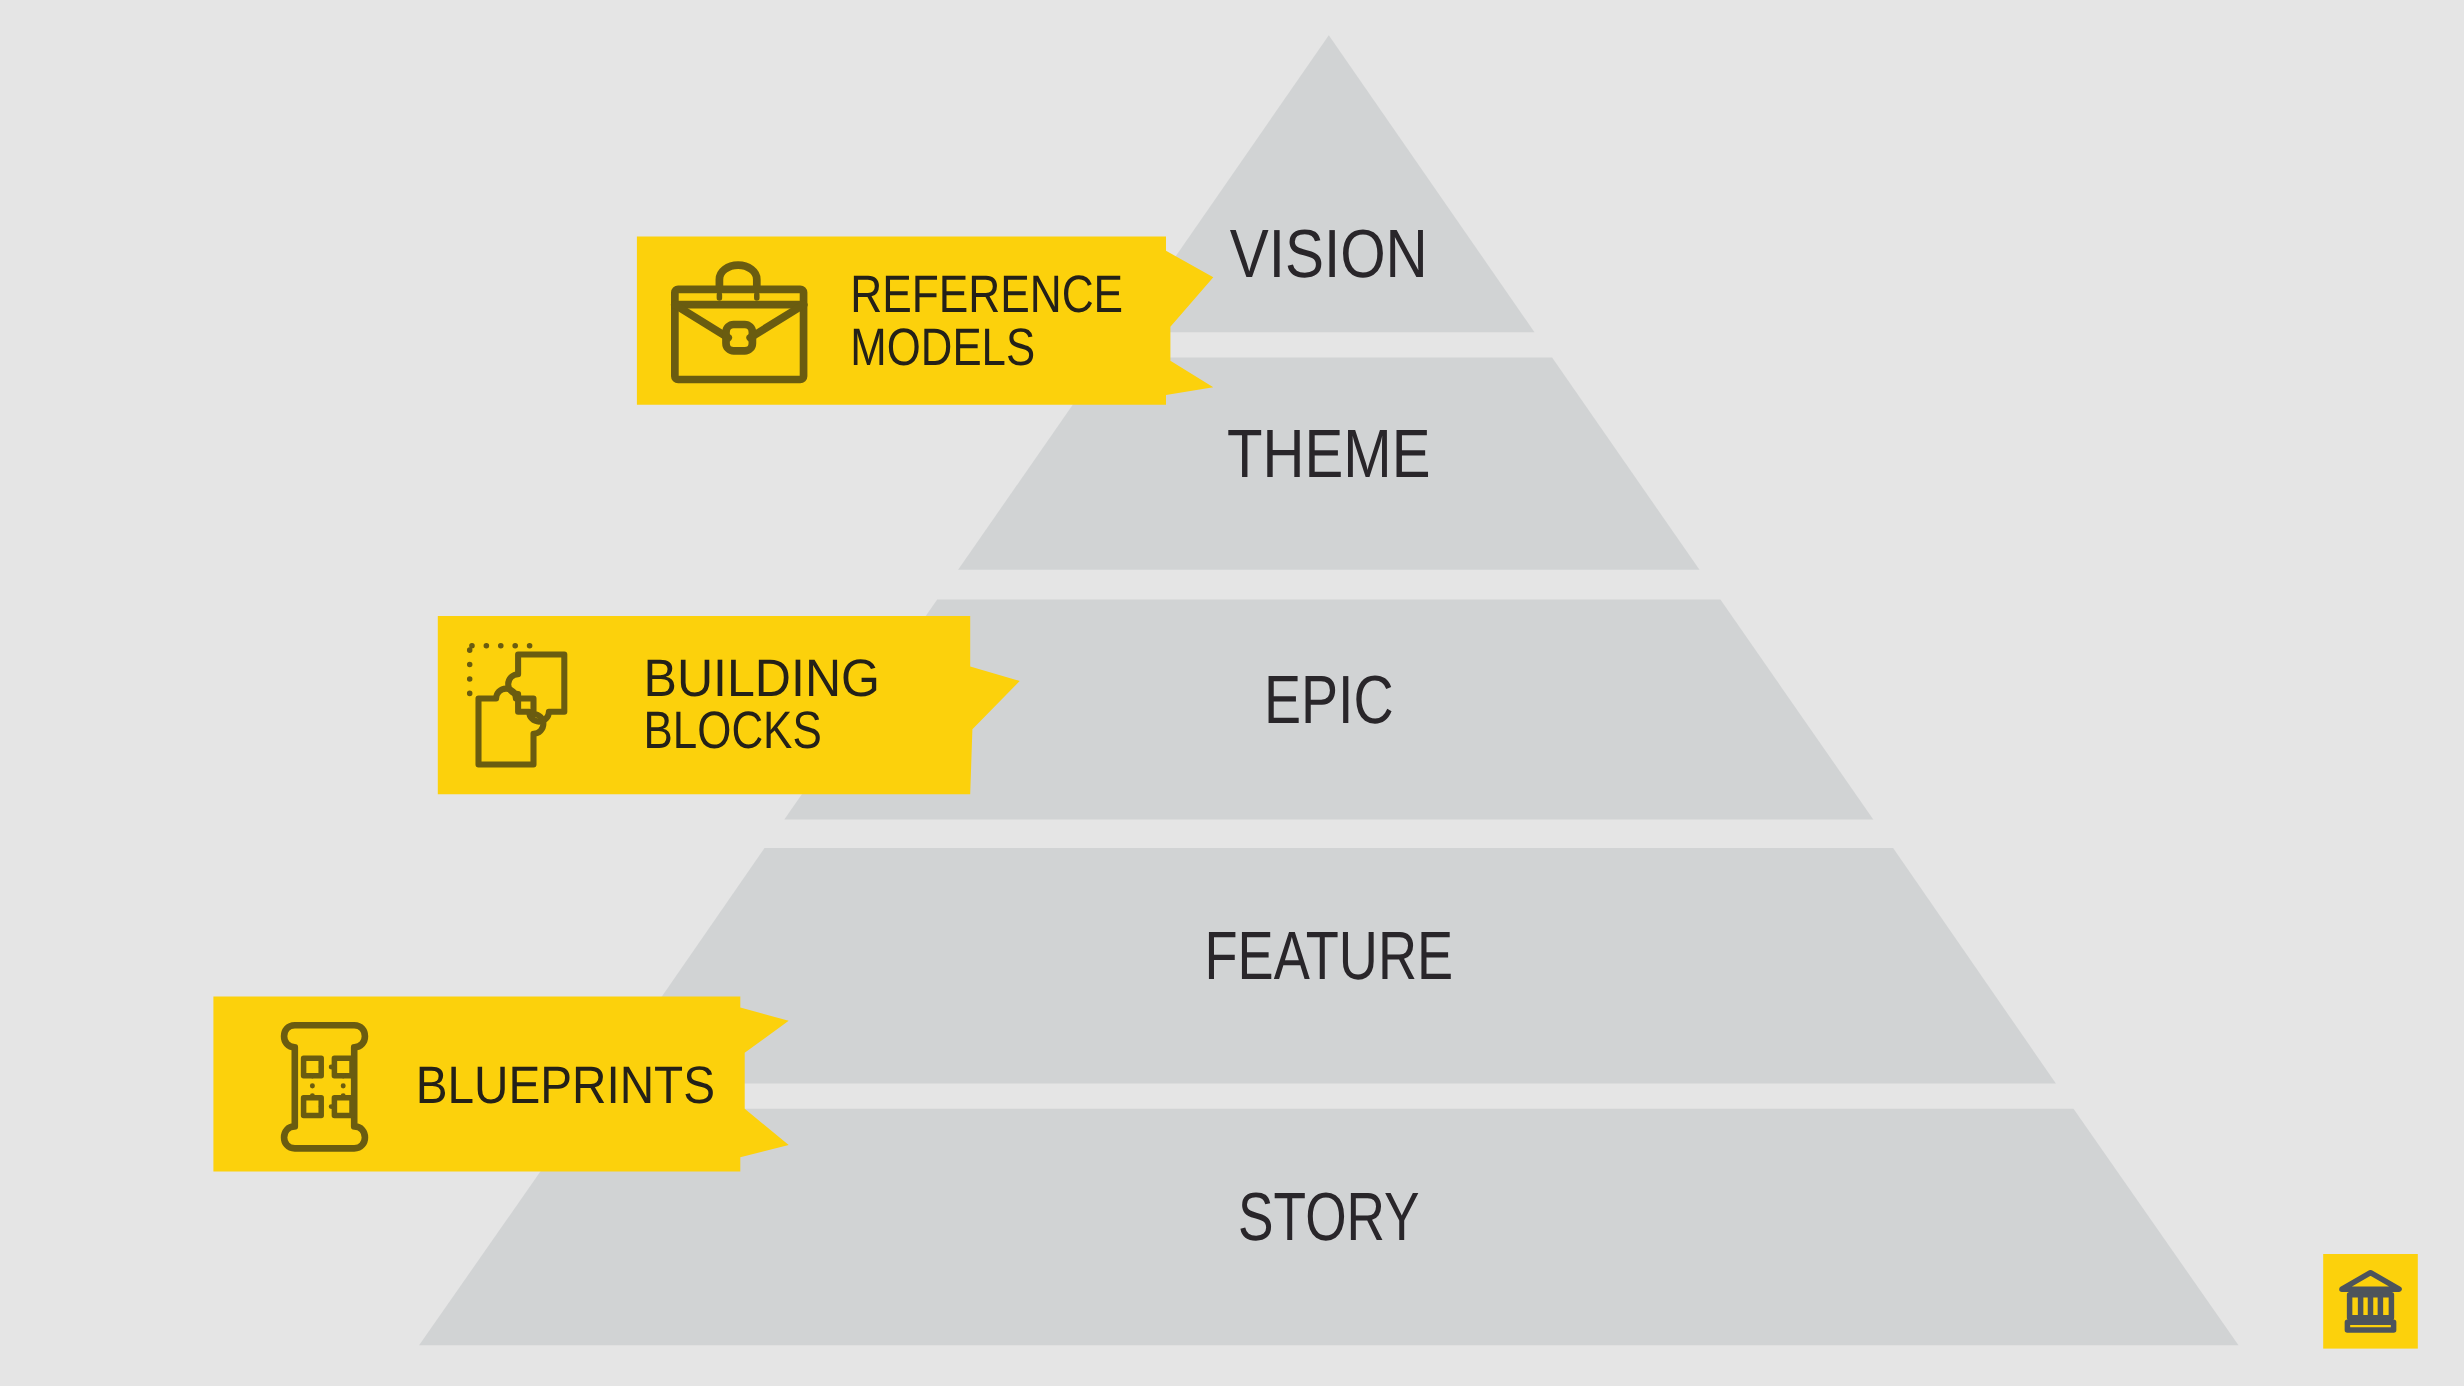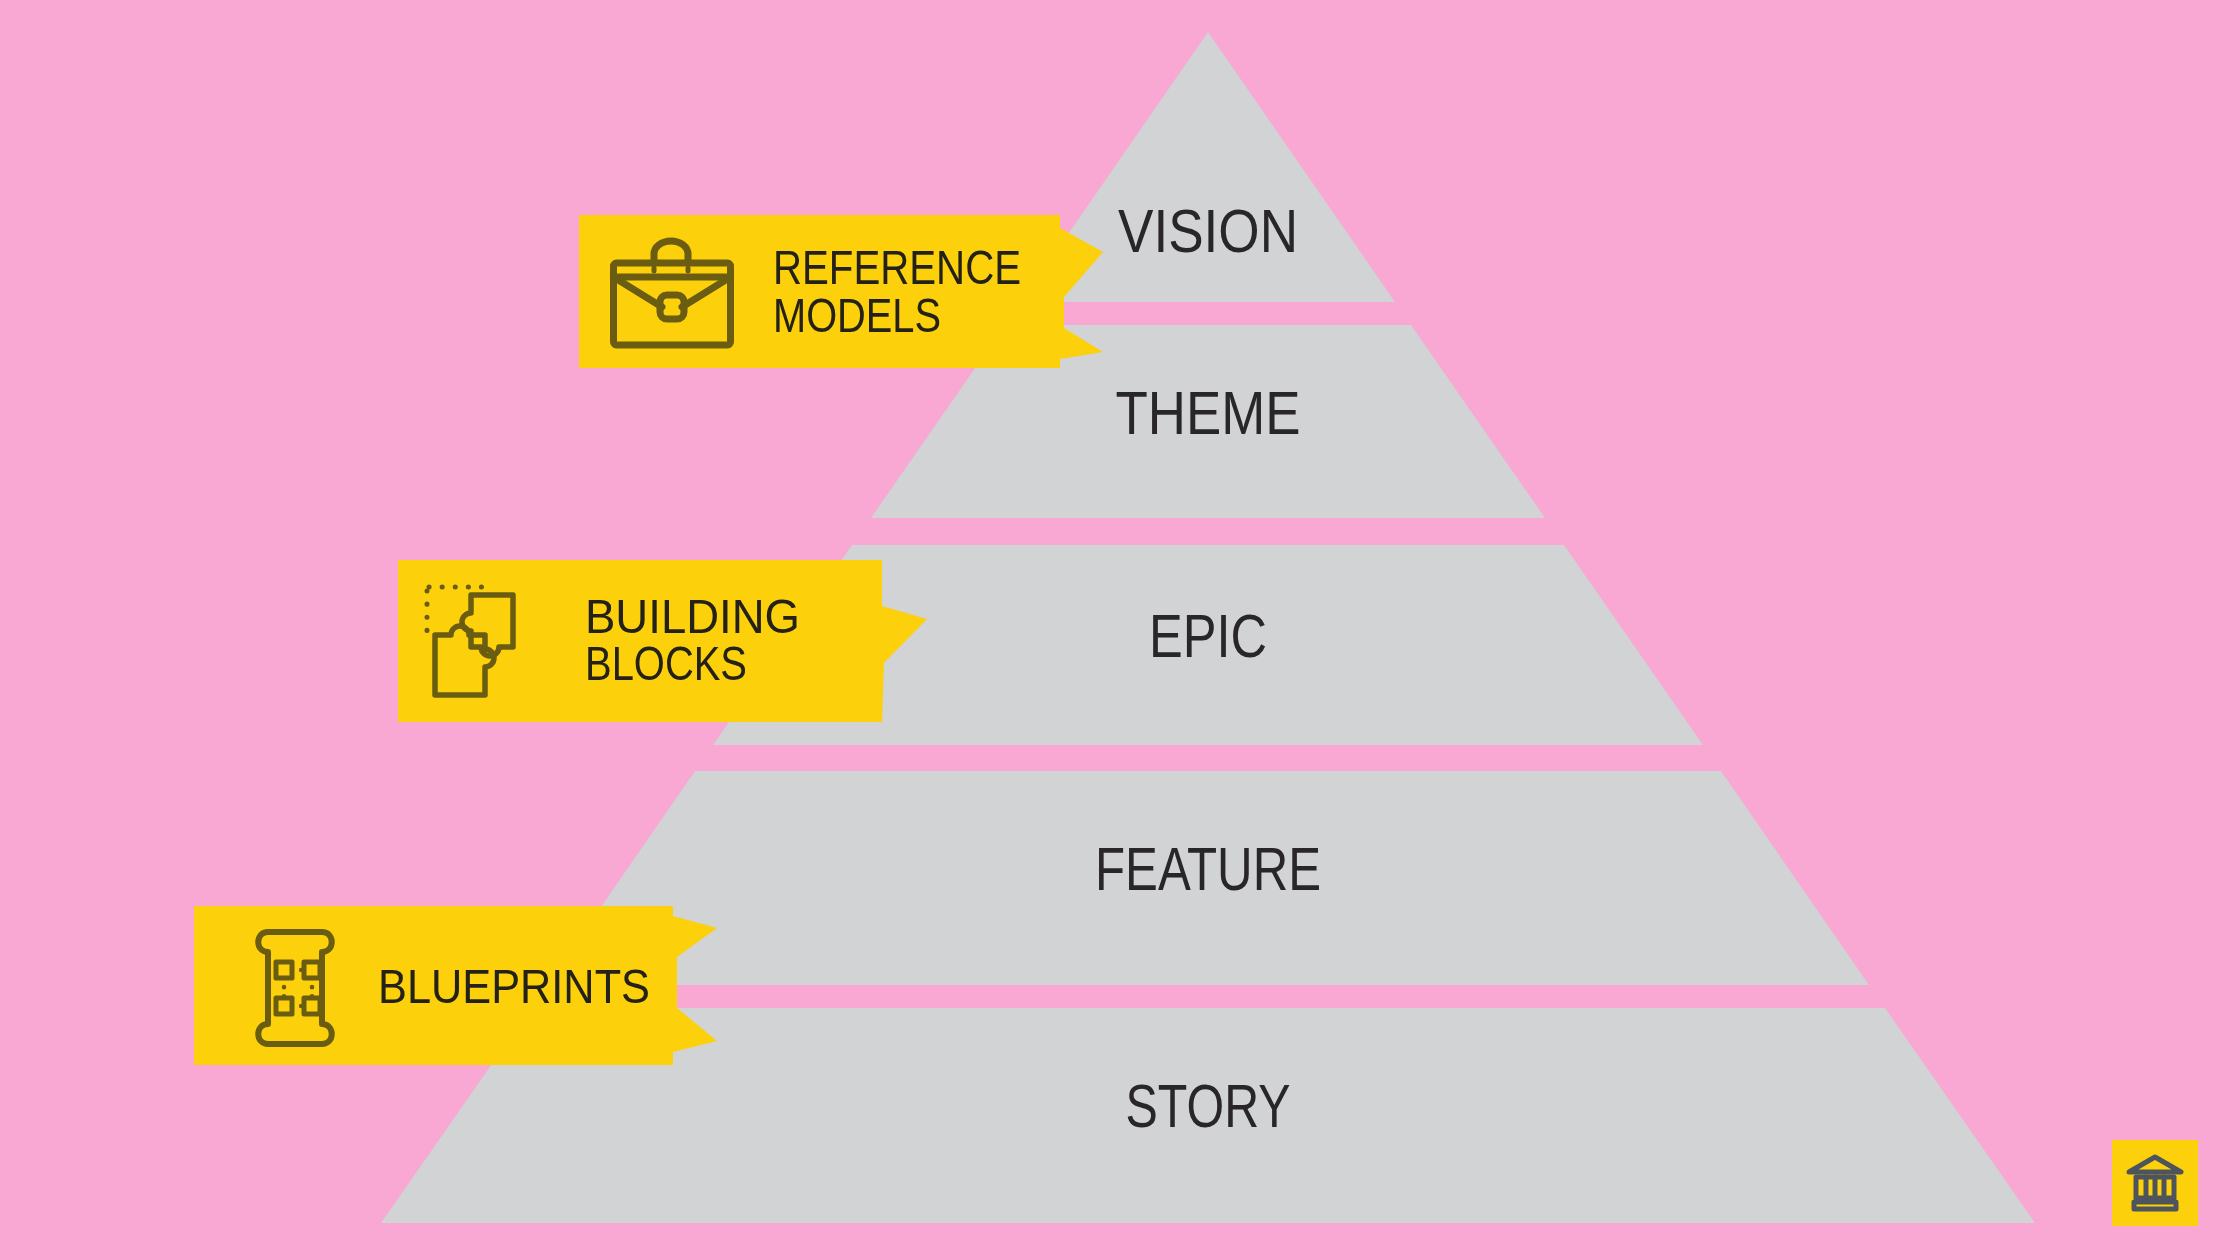--- a/index.html
+++ b/index.html
@@ -1,19 +1,19 @@
 <!DOCTYPE html>
 <html><head>
 <meta charset="utf-8">
 <style>
   html,body{margin:0;padding:0;background:#ffffff;}
   .stage{
     position:relative;
     width:2240px;height:1260px;
-    background:#f9a8d4;
+    background:#e5e5e5;
     overflow:hidden;
     font-family:"Liberation Sans", sans-serif;
   }
   svg text{
     font-family:"Liberation Sans", sans-serif;
   }
   .pyr-label{
     font-size:62px;
     fill:#29262a;
   }

